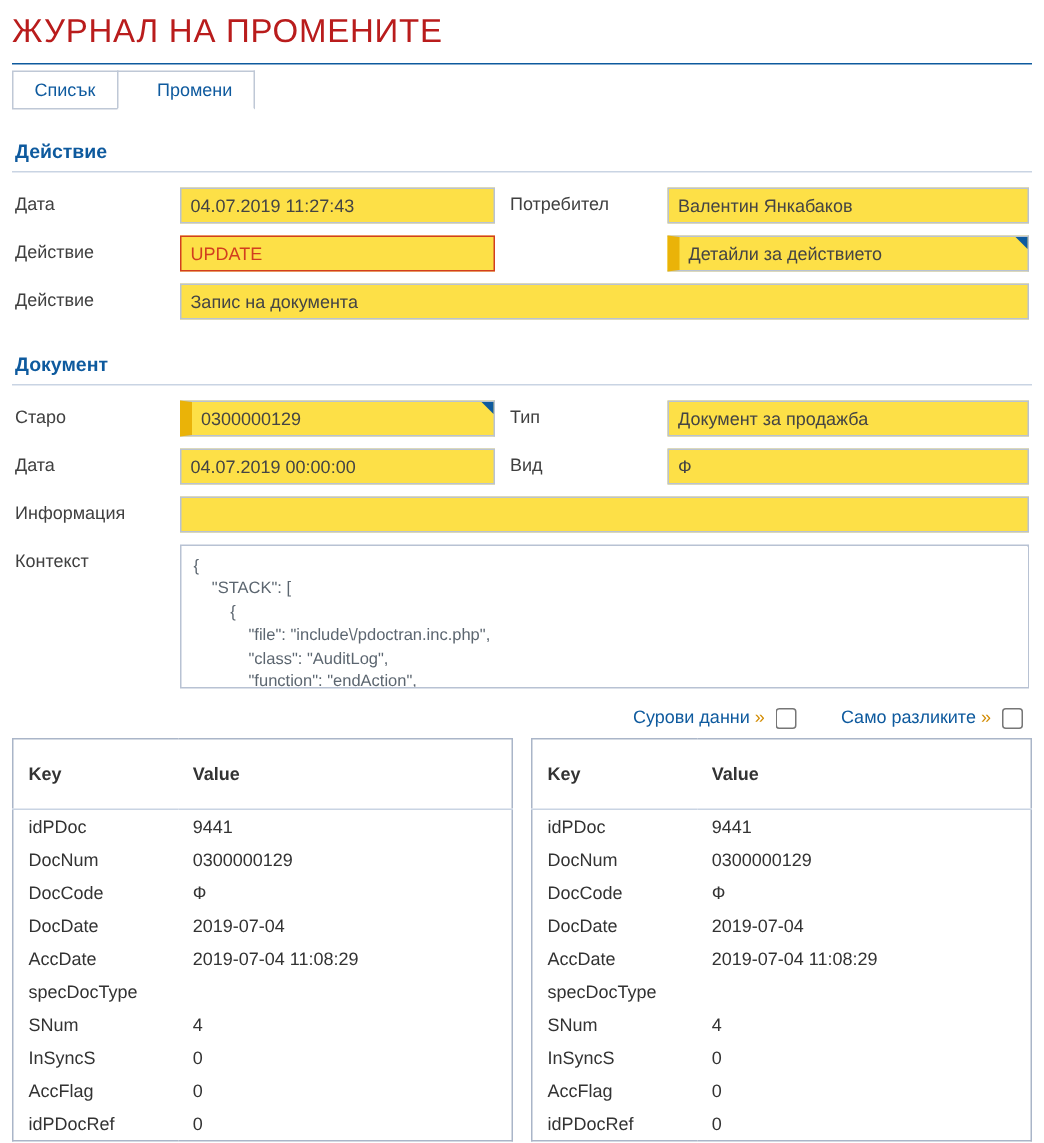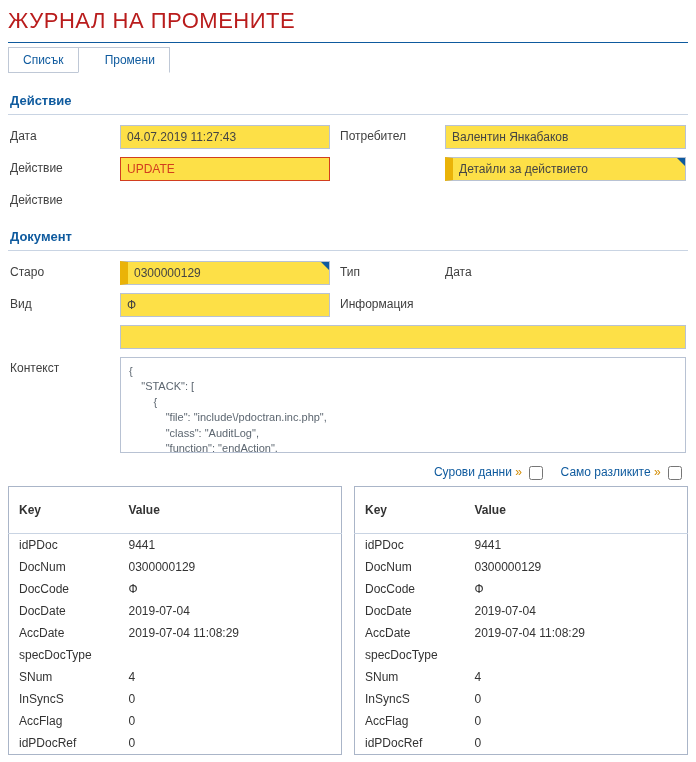--- a/index.html
+++ b/index.html
@@ -104,20 +104,21 @@
     white-space: pre;
   }
   .toggles {
     text-align: right;
     margin: 10px 2px 6px 0;
     font-size: 12px;
   }
   .toggles a {
     color: #0e5a9e;
     text-decoration: none;
+    margin-left: 12px;
   }
   .toggles .arrows { color: #d28b00; }
   .toggles input[type=checkbox]{
     vertical-align: middle;
     margin: 0 4px 0 4px;
     width: 14px; height: 14px;
   }
   .state-header {
     color: #0e5a9e;
     font-size: 12px;
@@ -164,29 +165,32 @@
   <div class="tfield">04.07.2019 11:27:43</div>
   <div class="flabel">Потребител</div>
   <div class="tfield">Валентин Янкабаков</div>
 
   <div class="flabel">Действие</div>
   <div class="tfield red">UPDATE</div>
   <div></div>
   <div class="tfield bluecorner">Детайли за действието</div>
 
   <div class="flabel">Действие</div>
+  <div class="tfield wide">Запис на документа</div>
 </div>
 
 <div class="section-title">Документ</div>
 <div class="form-grid">
   <div class="flabel">Старо</div>
   <div class="tfield bluecorner">0300000129</div>
   <div class="flabel">Тип</div>
+  <div class="tfield">Документ за продажба</div>
 
   <div class="flabel">Дата</div>
+  <div class="tfield">04.07.2019 00:00:00</div>
   <div class="flabel">Вид</div>
   <div class="tfield">Ф</div>
 
   <div class="flabel">Информация</div>
   <div class="tfield wide">&nbsp;</div>
 
   <div class="flabel">Контекст</div>
   <div class="code-box">{
     "STACK": [
         {

